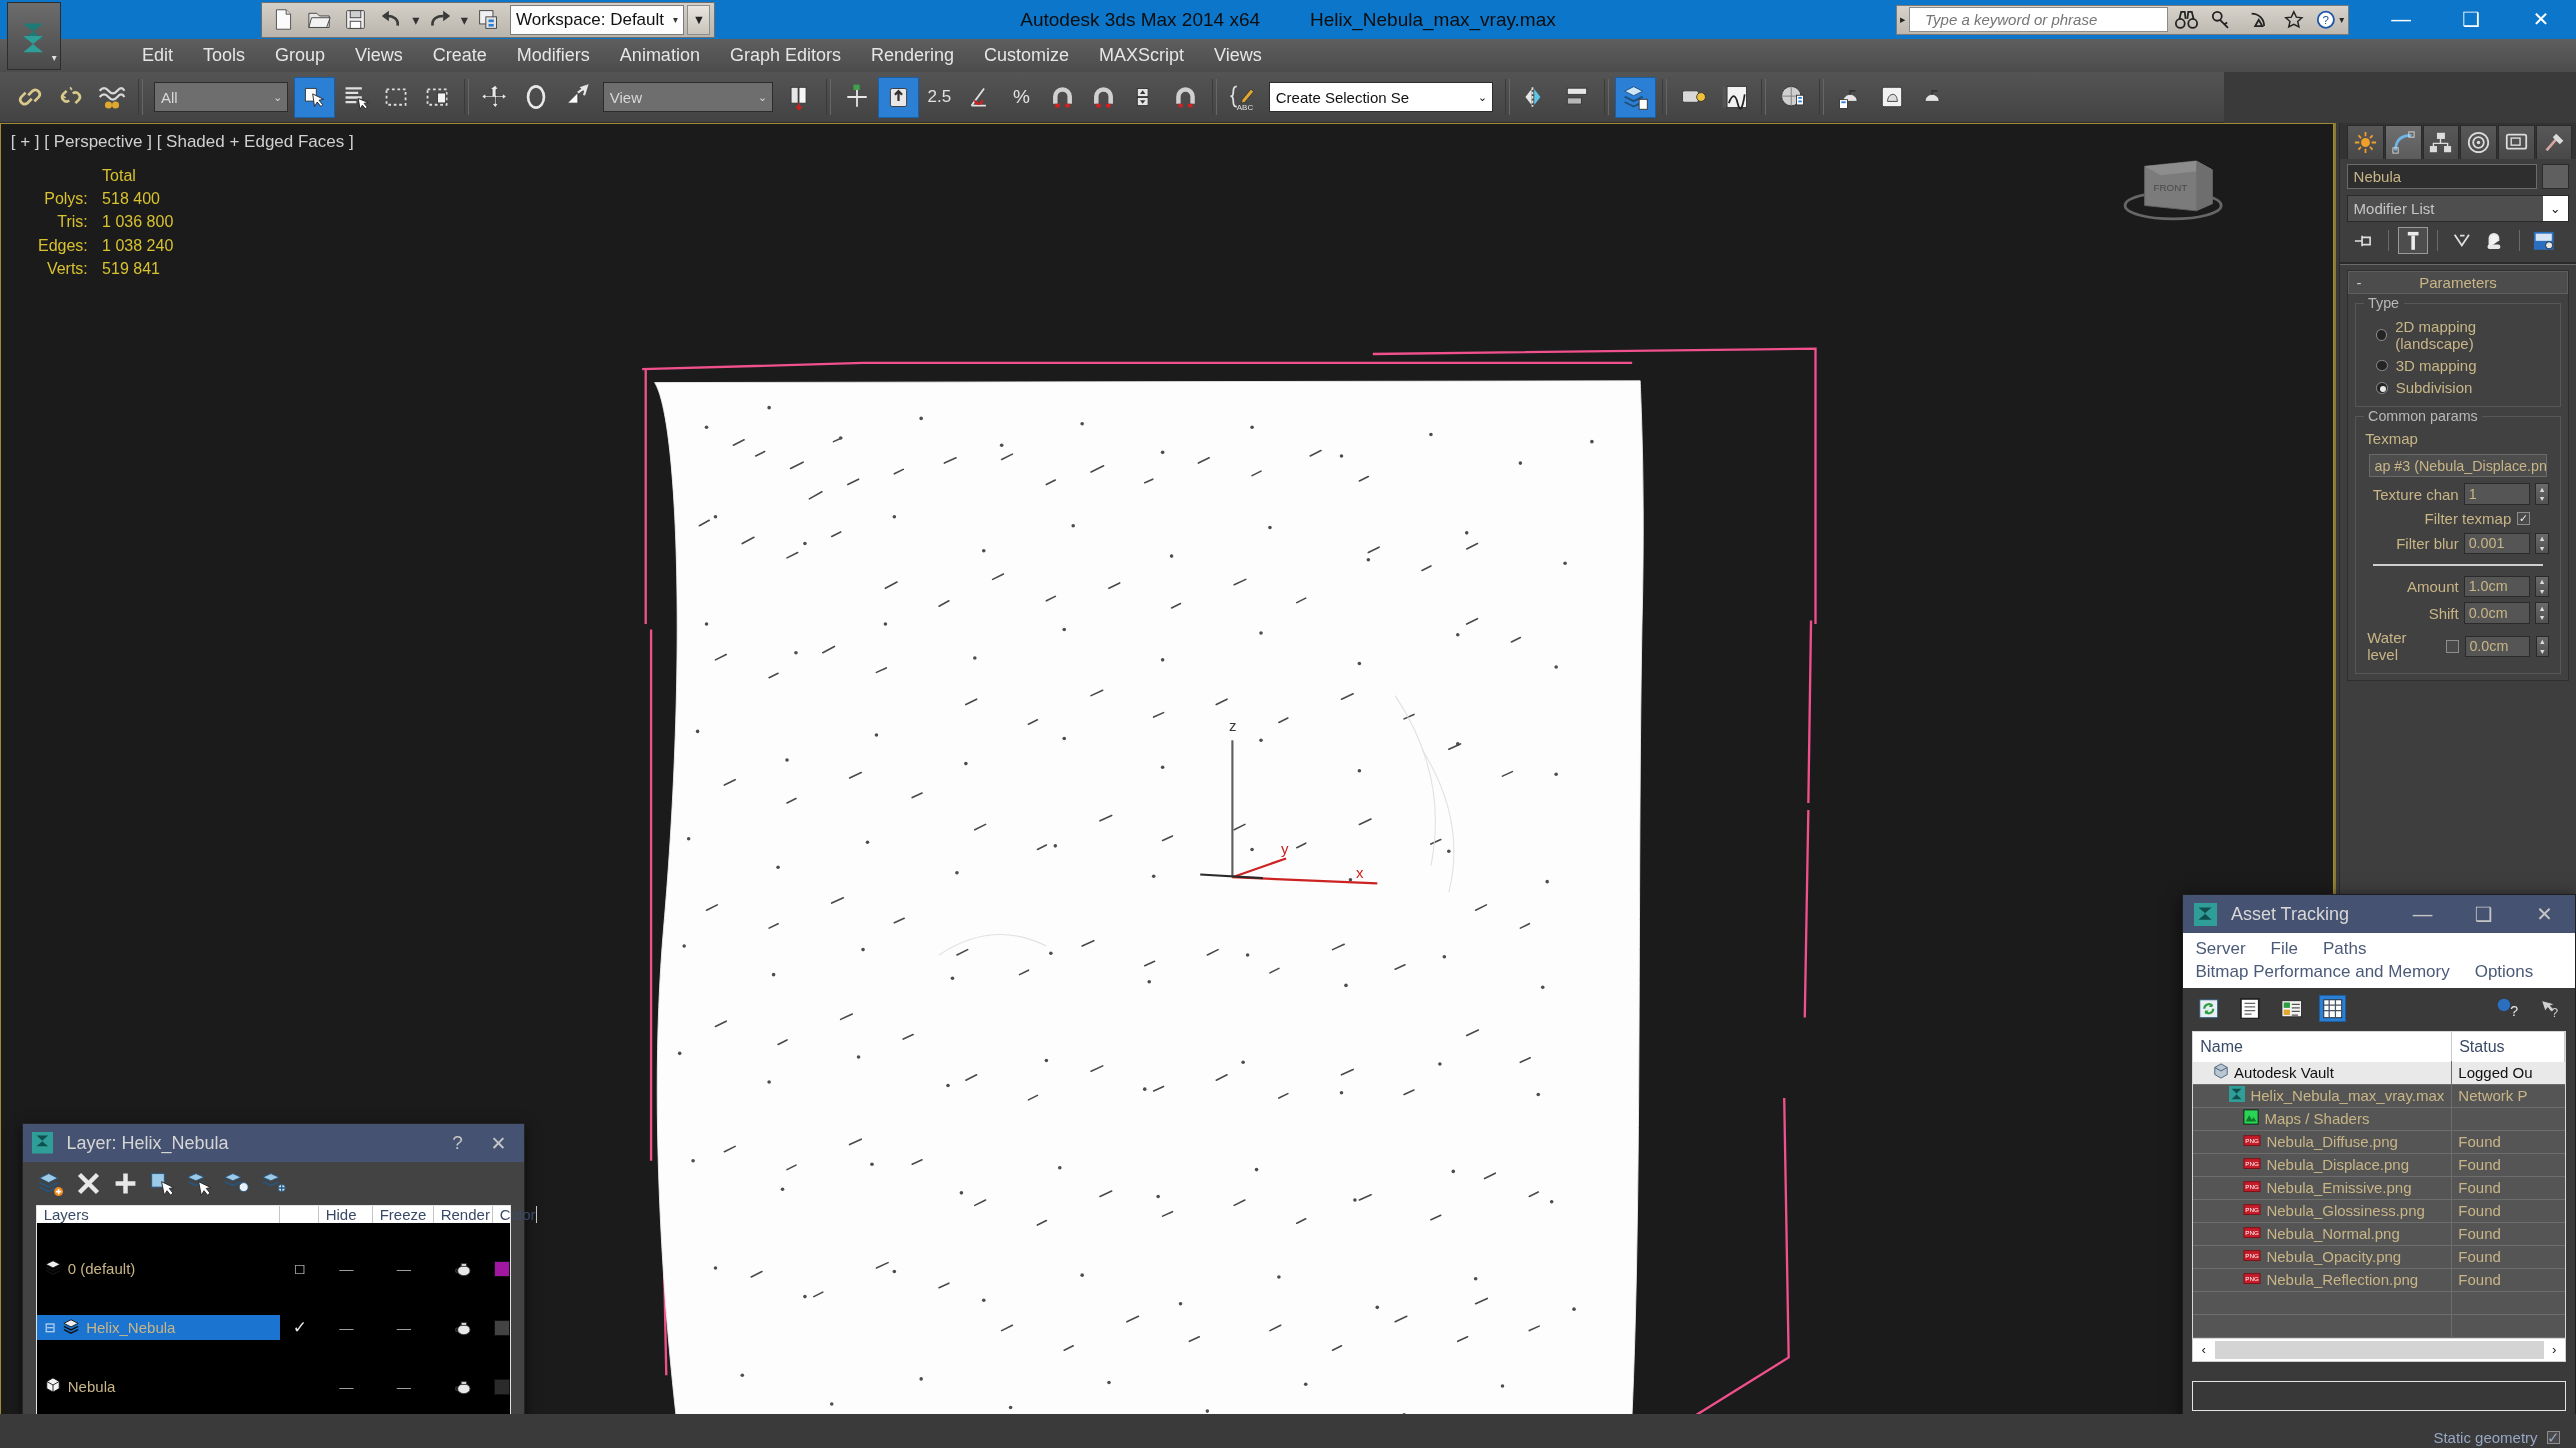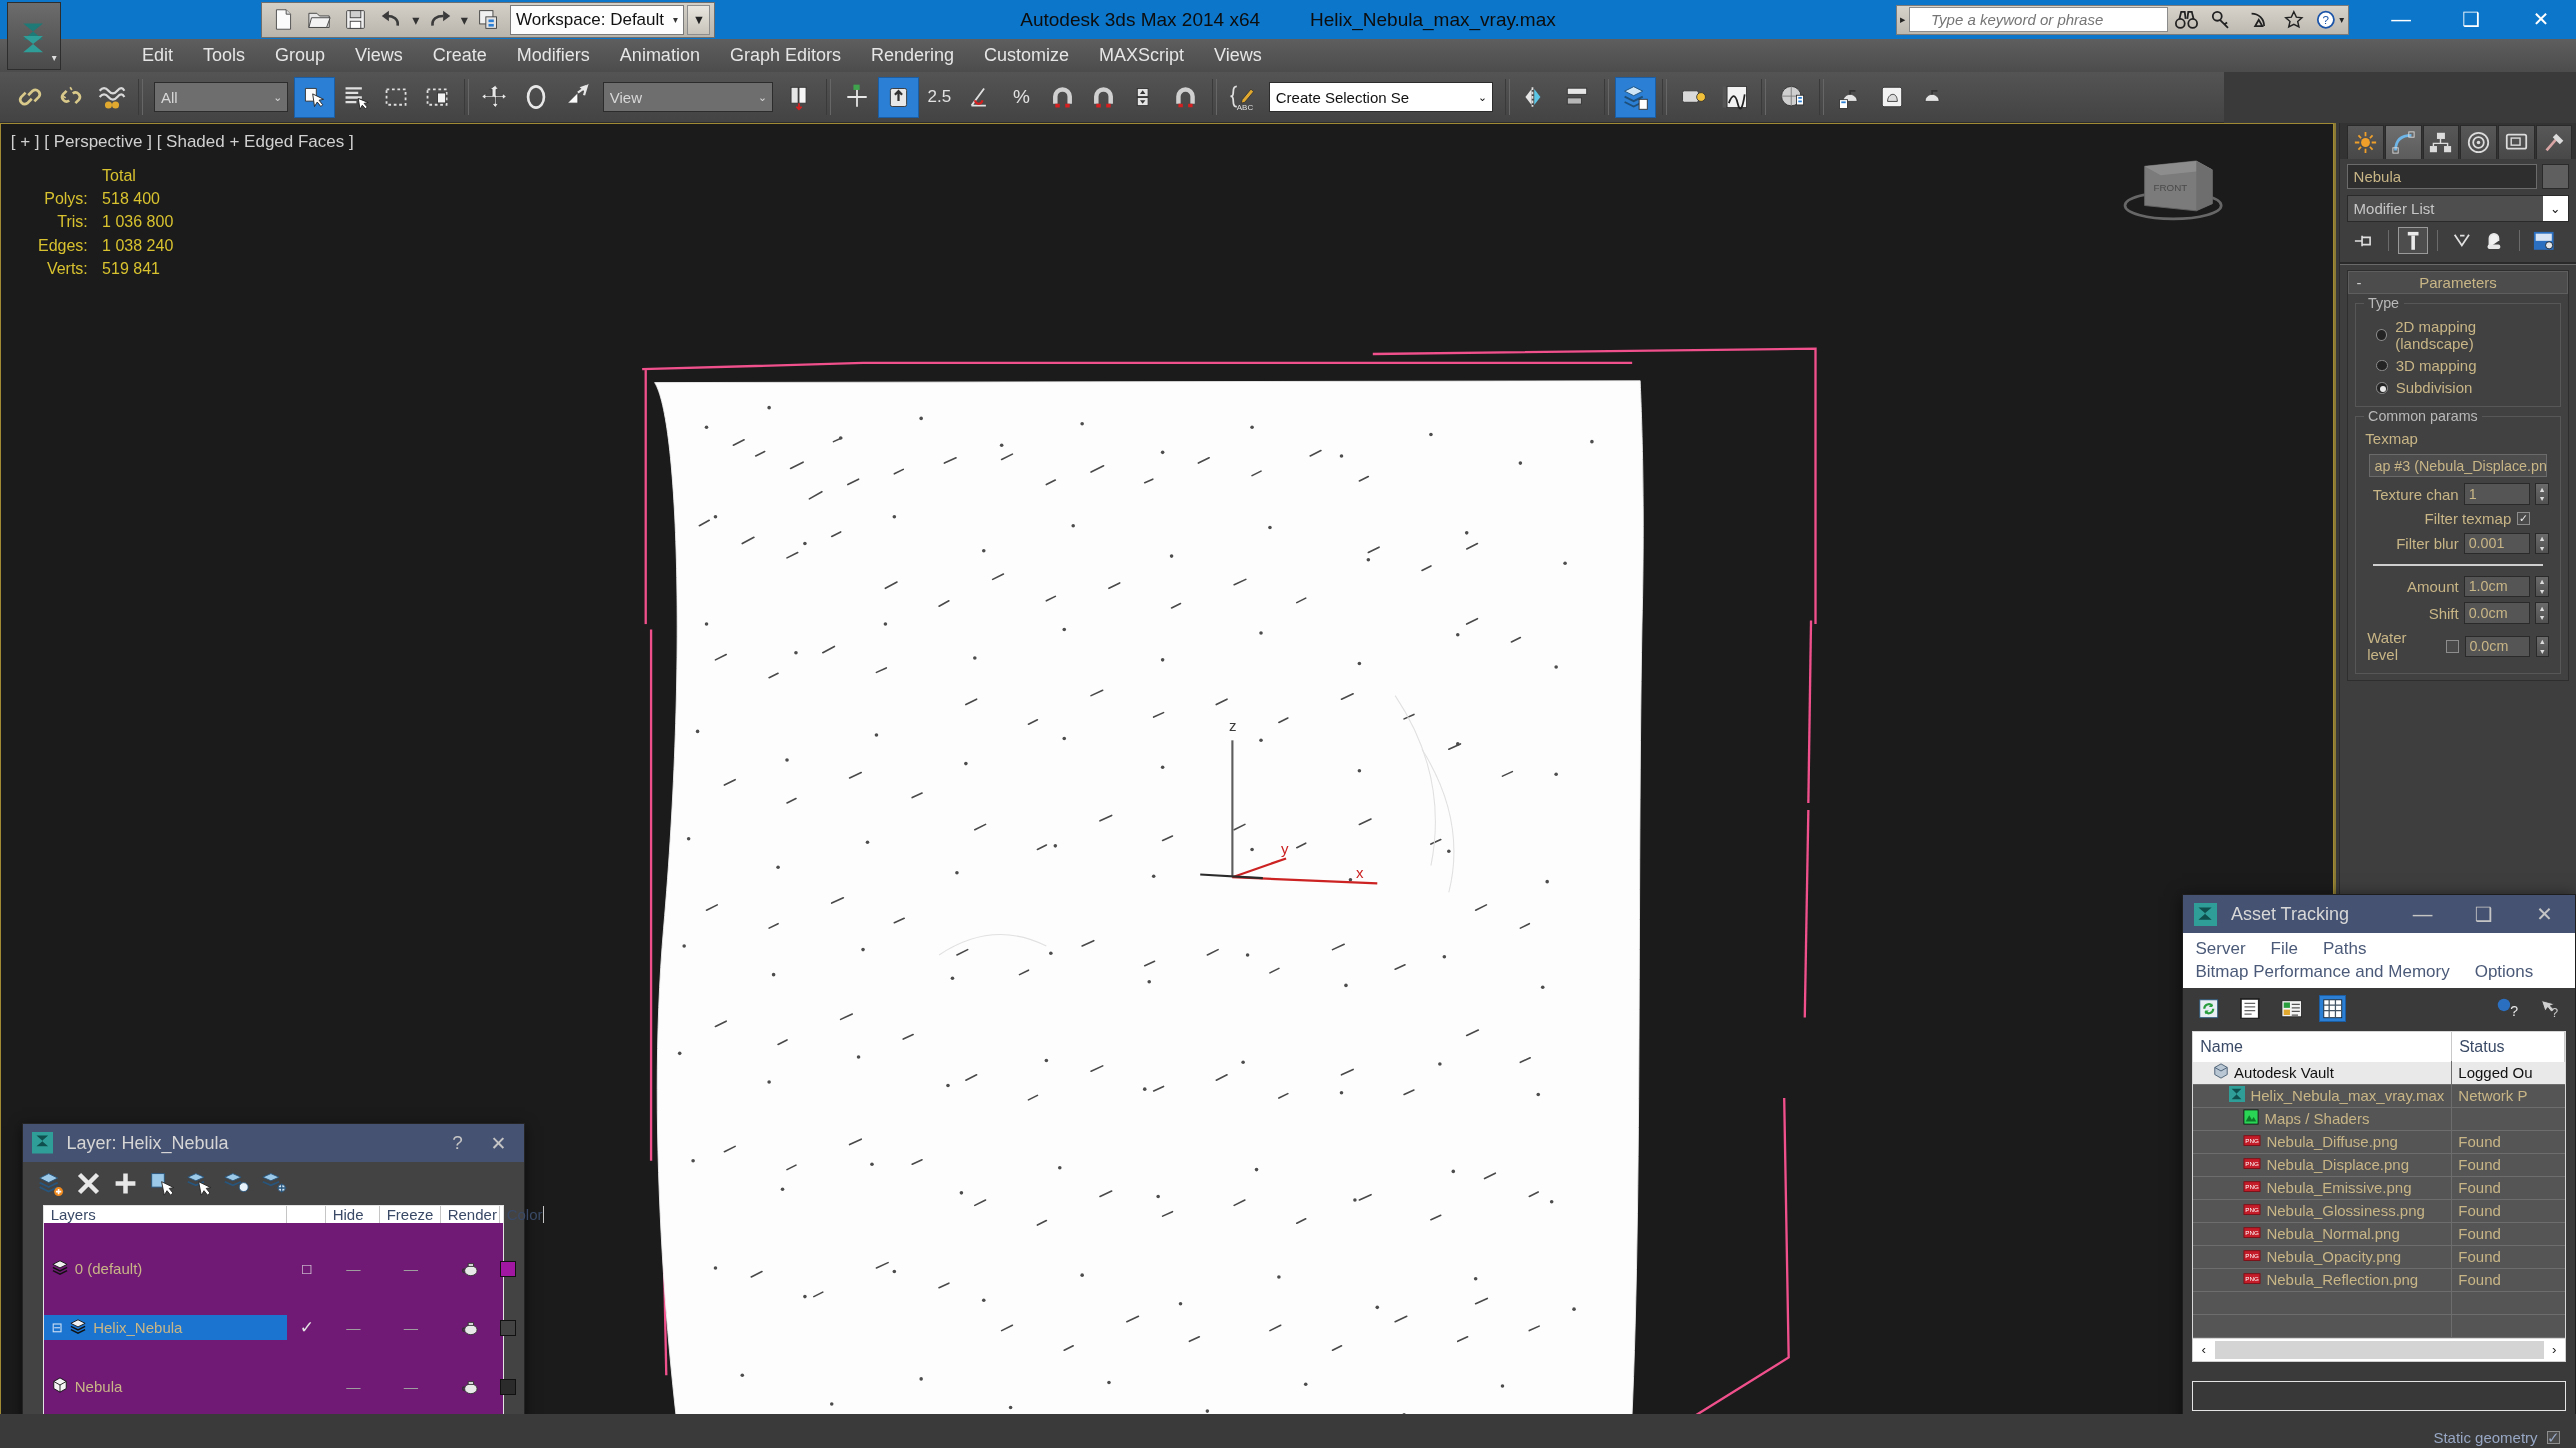--- a/index.html
+++ b/index.html
@@ -47,21 +47,21 @@
     color: #fff; font-size: 19.7px; }
   .searchbox {
     position: absolute; right: 227px; top: 4.5px; height: 30px;
     display: flex; align-items: center;
     background: linear-gradient(#d7d3cb,#bdb9b1); border: 0.9px solid #7b7b7b;
   }
   .search-grip { width: 12.5px; height: 29px; display:flex;align-items:center;justify-content:center;
     font-size: 10.7px; color:#222;}
   .search-input {
     width: 259px; height: 25px; background: #fff; border: 0.9px solid #8c8c8c;
-    font-style: italic; font-size: 15px; color: #7d7d7d; padding: 0 21px;
+    font-style: italic; font-size: 15px; color: #7d7d7d; padding: 0 15px;
     font-family: "Liberation Sans", sans-serif;
   }
   .search-ico { width: 36px; height: 29px; display:flex;align-items:center;justify-content:center; }
 
   
   .menubar {
     position: absolute; left: 0; top: 39px; width: 2576px; height: 33px;
     background: linear-gradient(#5e5e5e,#4c4c4c);
     display: flex; align-items: center; padding-left: 127px;
   }
@@ -203,21 +203,21 @@
   }
   .ld-title {
     height: 38px; background: #465271; display: flex; align-items: center; padding: 0 5.4px;
   }
   .ld-title .tl { flex: 1; font-size: 18px; color: #d5d5d5; margin-left: 10.7px; }
   .ld-title .b { width: 41px; height: 38px; display:flex;align-items:center;justify-content:center;
     color:#c5c5c5; font-size: 19px; }
   .ld-toolbar { height: 43px; display: flex; align-items: center; gap: 7.2px; padding: 0 12.5px;
     background: #434343; }
   .ld-tb { width: 30px; height: 30px; display:flex;align-items:center;justify-content:center; }
-  .ld-list { margin: 0 20px; background: #701a75; border: 0.9px solid #e3e3e3; height: 215px;
+  .ld-list { margin: 0 13px; background: #000000; border: 0.9px solid #e3e3e3; height: 215px;
     display: flex; flex-direction: column; gap: 32px; }
   .ld-head { display: flex; height: 29px; background: #fff; }
   .ld-head div { font-size: 15px; color: #3a4a66; display:flex;align-items:center;
      border-right: 0.9px solid #c5c5c5; padding-left: 6.3px; }
   .ld-row { display: flex; height: 27px; align-items: center; }
   .ld-row.sel .c-name { background: #1b74cf; }
   .ld-row .c-name { flex: 0 0 243px; display: flex; align-items: center; gap: 7.2px;
     font-size: 15px; color: #c9b687; height: 25px; padding-left: 7.2px; }
   .ld-row .cell { display: flex; align-items: center; justify-content: center; height: 27px; }
   .ld-scroll { margin-top: auto; height: 27px; background: #fff; display: flex; align-items: center;

